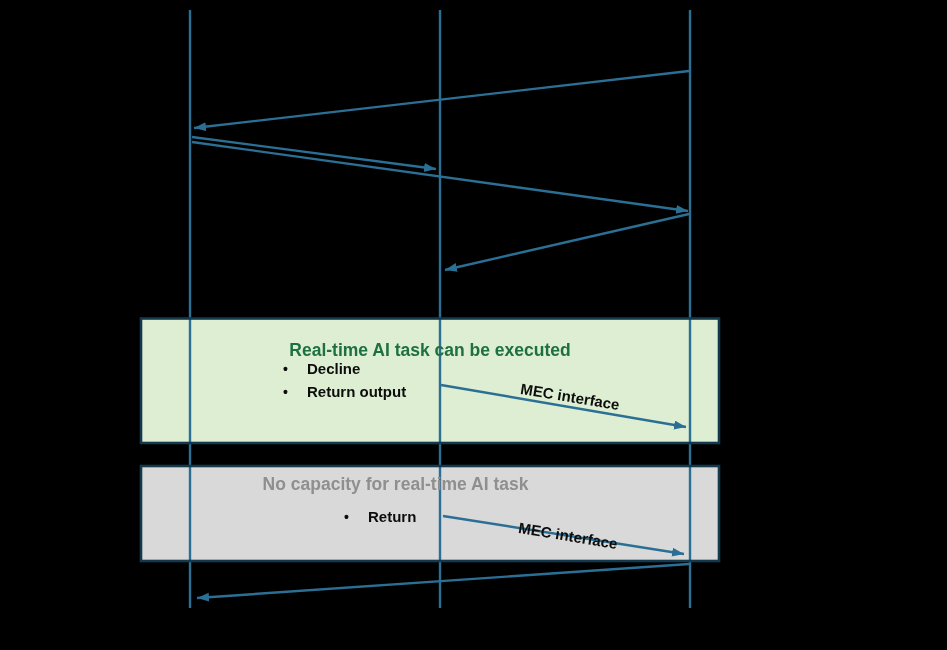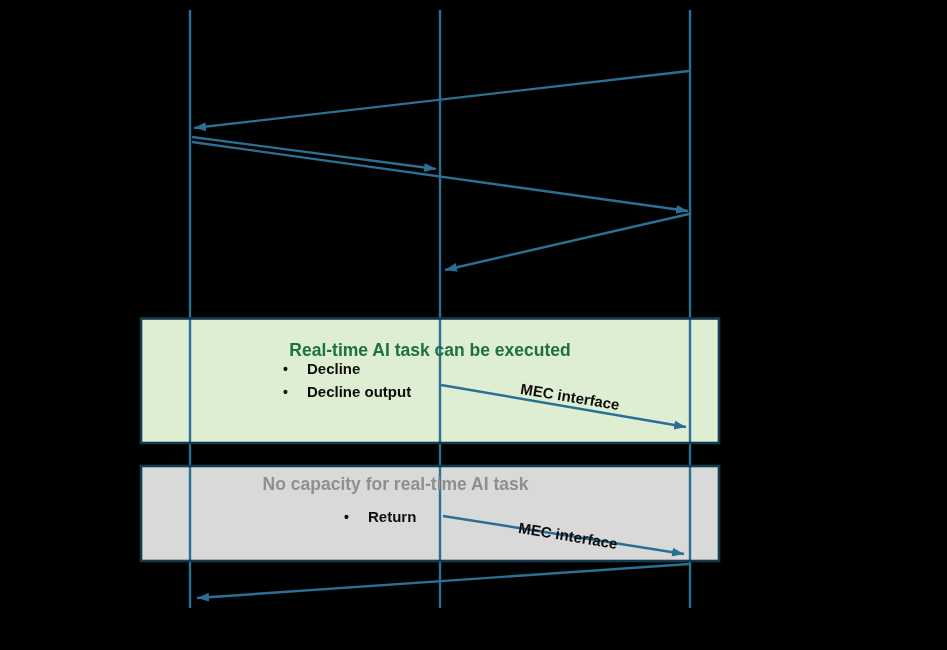--- a/index.html
+++ b/index.html
@@ -62,21 +62,21 @@
 
   <div class="txt green-title">Real-time AI task can be executed</div>
 
   <div class="bullet-list">
     <div class="bullet-row">
       <span class="dot">•</span>
       <span>Decline</span>
     </div>
     <div class="bullet-row">
       <span class="dot">•</span>
-      <span>Decline output</span>
+      <span>Return output</span>
     </div>
   </div>
 
   <div class="txt mec-label mec-1">MEC interface</div>
 
   <div class="txt gray-title">No capacity for real-time AI task</div>
 
   <div class="bullet-list-gray">
     <div class="bullet-row">
       <span class="dot">•</span>

